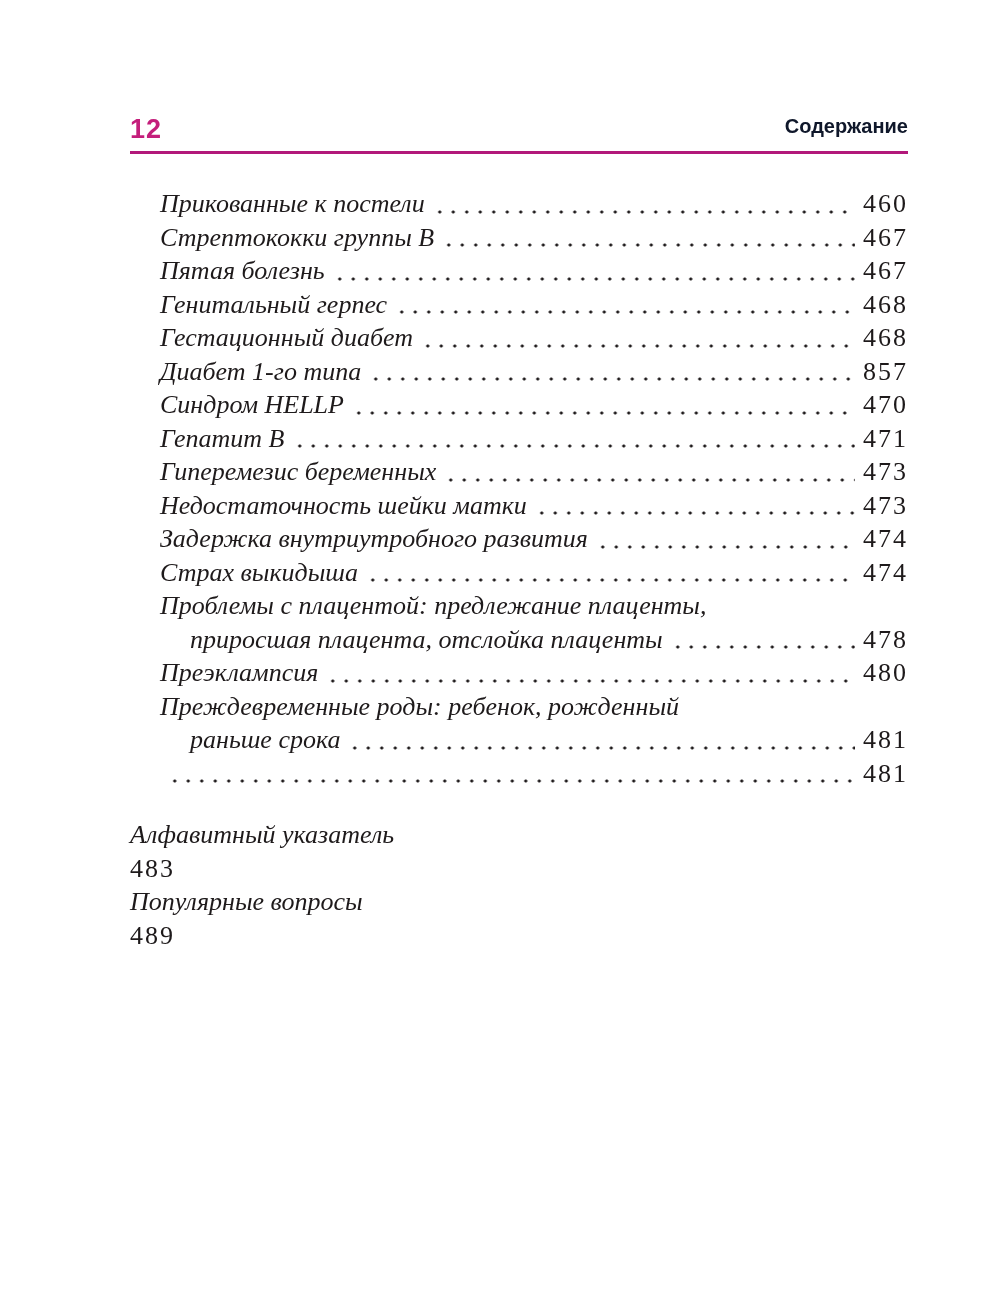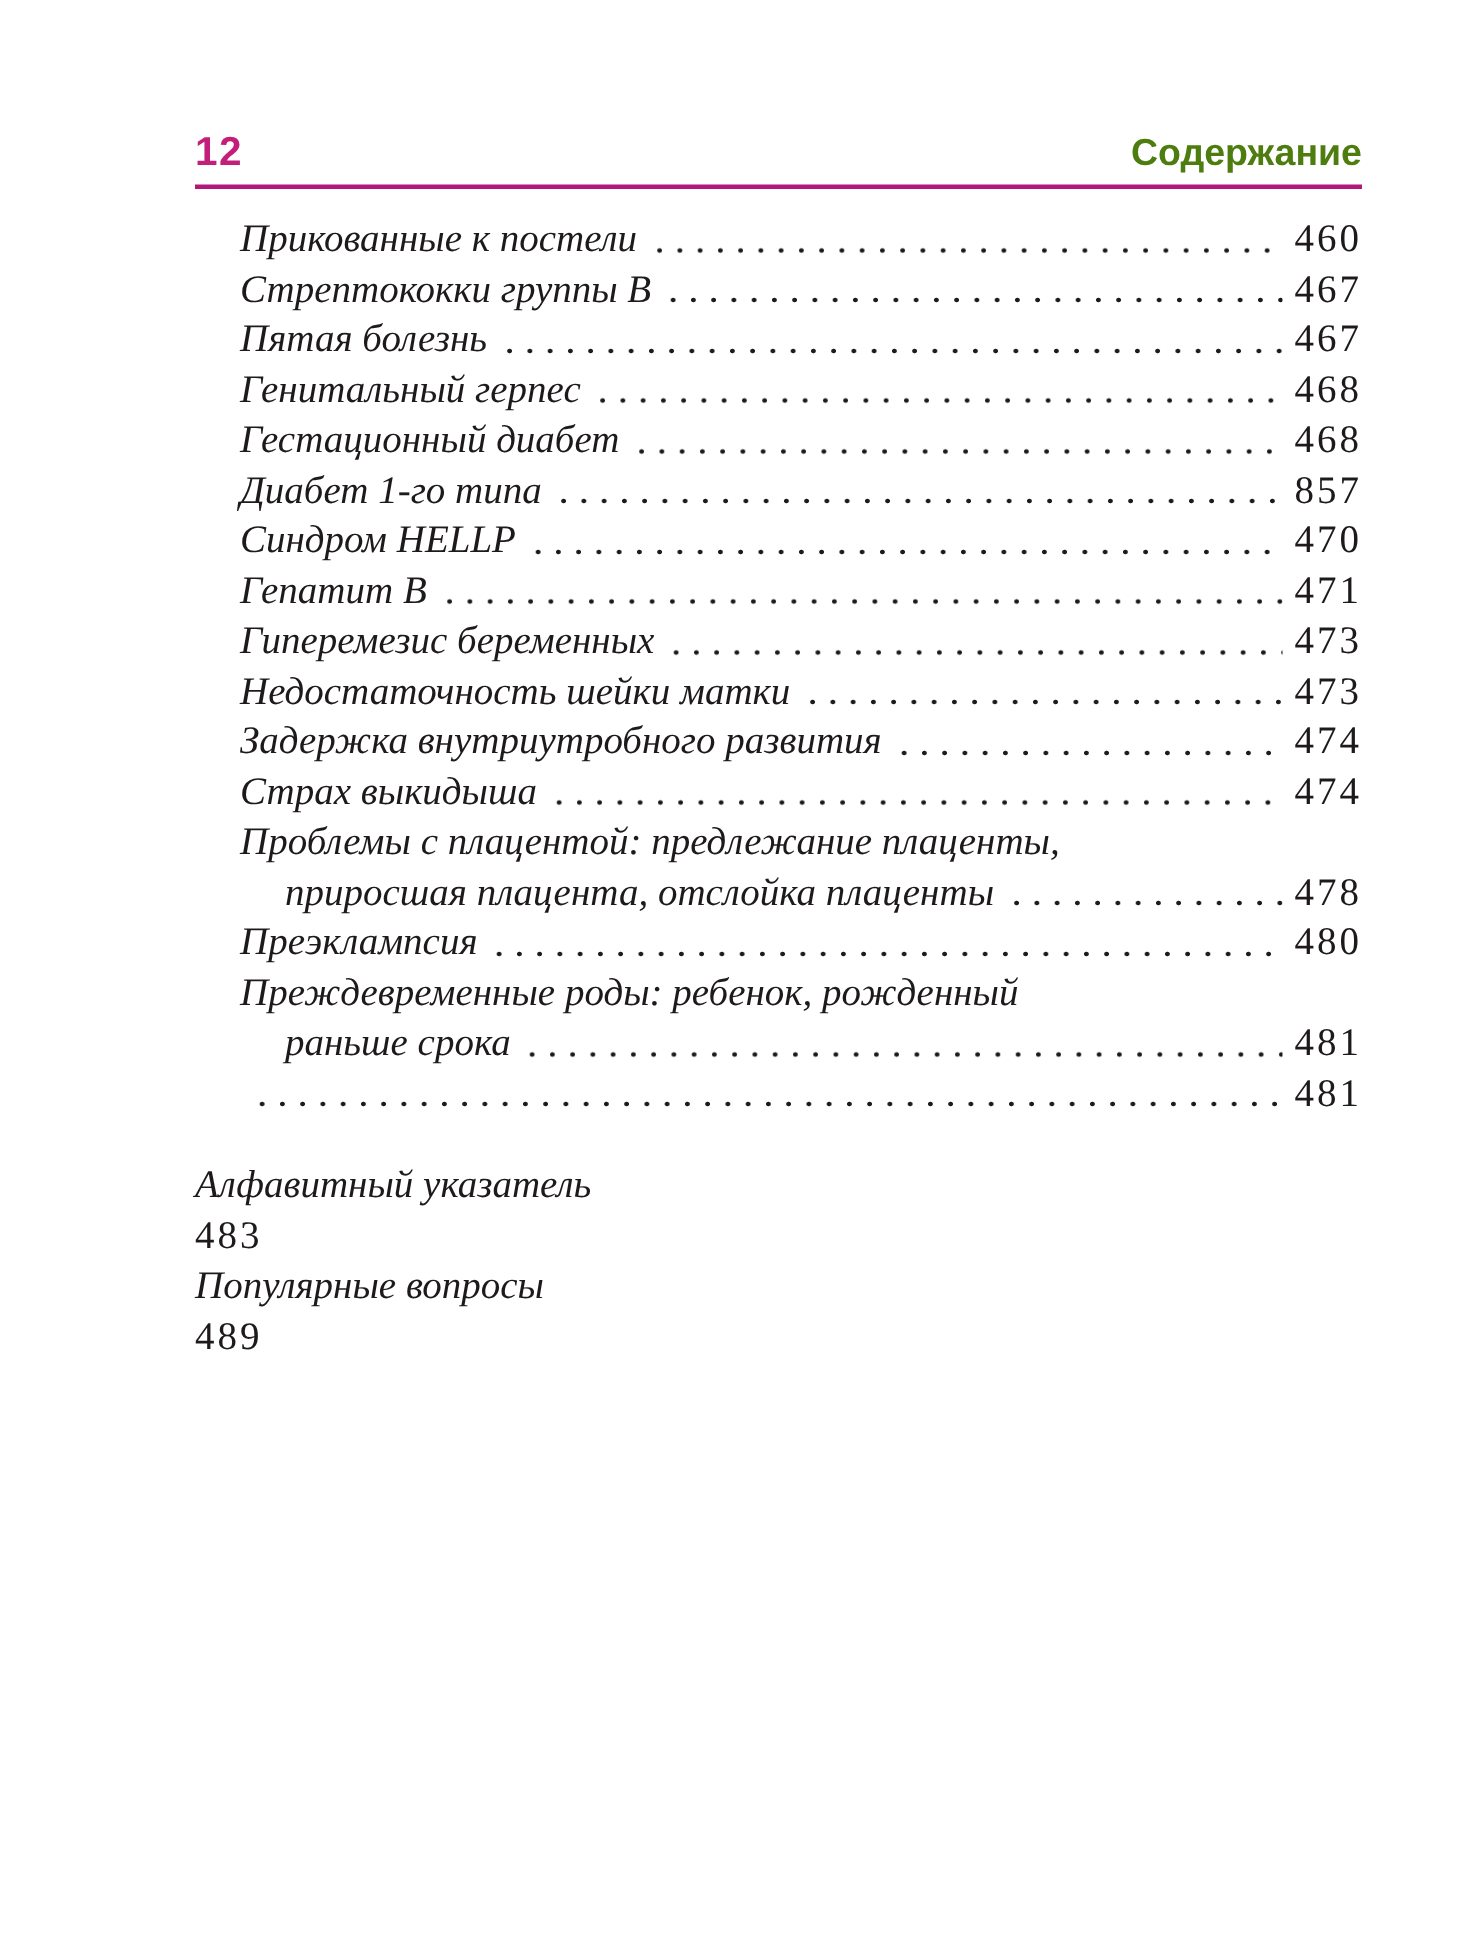--- a/index.html
+++ b/index.html
@@ -14,42 +14,42 @@
     height: 1299px;
     background: #ffffff;
     padding: 88px 78px 0 130px;
     font-family: "Liberation Serif", "DejaVu Serif", serif;
     color: var(--text);
     overflow: hidden;
   }
   .page-header {
     display: flex;
     justify-content: space-between;
-    align-items: flex-end;
     font-family: "Liberation Sans", "DejaVu Sans", sans-serif;
     font-weight: bold;
+    margin-top: 28px;
   }
   .pagenum {
     color: var(--accent);
     font-size: 27px;
     line-height: 1;
     letter-spacing: 1px;
   }
   .htitle {
-    color: #4d7c0f;
-    font-size: 25px;
+    color: #0f172a;
+    font-size: 20px;
     line-height: 1;
   }
   .rule {
     height: 3px;
     background: var(--rule);
     margin-top: 8px;
   }
   .toc {
-    margin-top: 16px;
+    margin-top: 33px;
     font-style: italic;
     font-size: 26px;
     line-height: 33.5px;
   }
   .line { display: flex; }
   .line .t { white-space: pre; }
   .leader {
     flex: 1 1 auto;
     min-width: 16px;
     margin-left: 8px;

